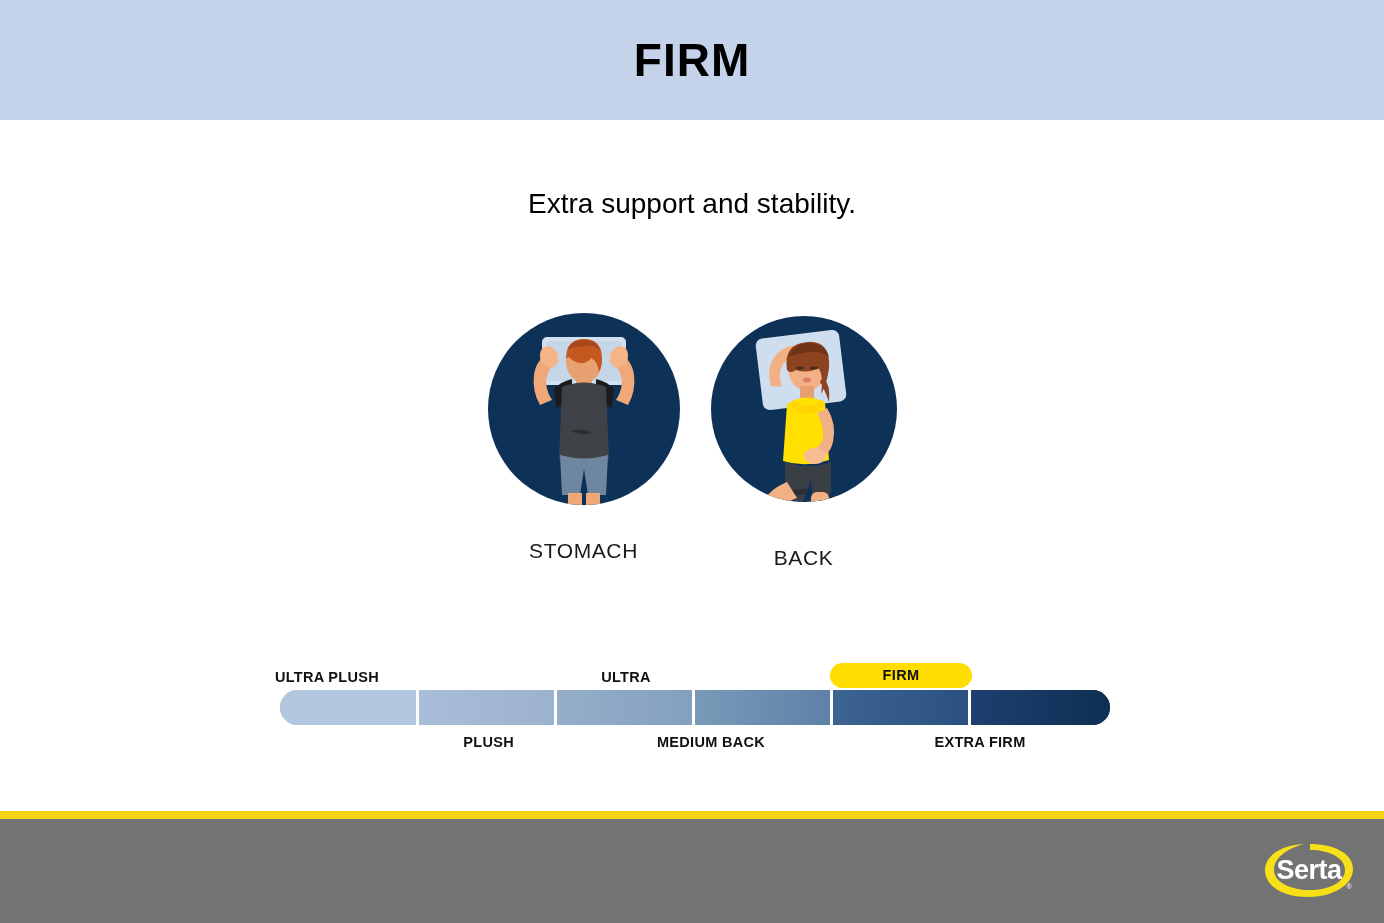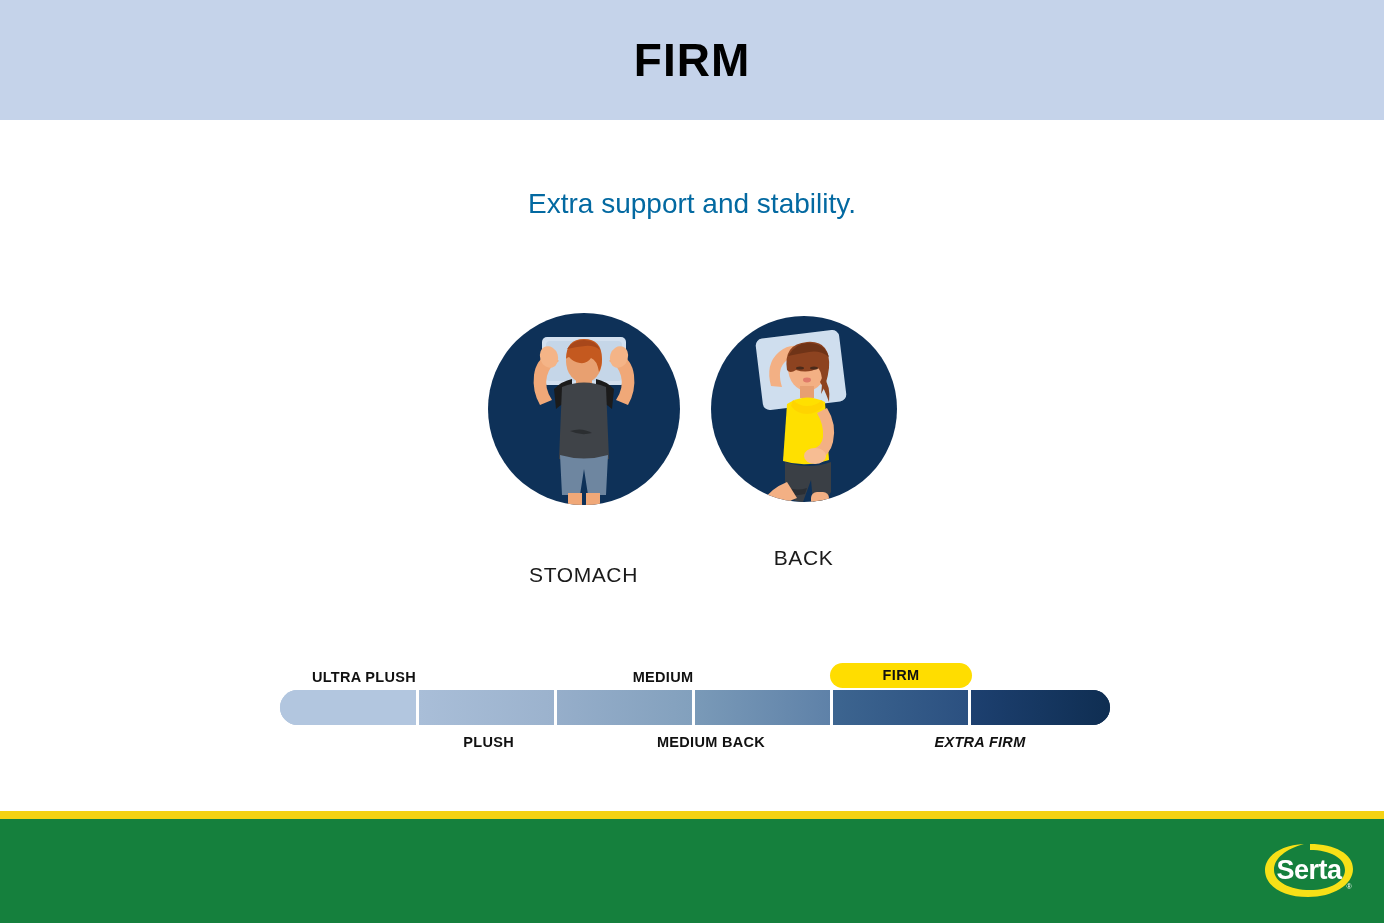--- a/index.html
+++ b/index.html
@@ -20,55 +20,55 @@
   }
   .header-title {
     font-size: 46px; font-weight: bold; color: #000000;
     letter-spacing: 1px; line-height: 1;
   }
 
   
   .subtitle {
     position: absolute; left: 0; top: 186px; width: 1384px;
     text-align: center;
-    font-size: 28px; color: #0369a1; line-height: 1.30;
+    font-size: 28px; color: #000000; line-height: 1.30;
     font-weight: 400;
   }
   .subtitle-line { display: block; }
 
   
   .positions {
     position: absolute; left: 0; top: 313px; width: 1384px;
     display: flex; justify-content: center; align-items: flex-start;
     gap: 31px;
   }
   .position-card { display: flex; flex-direction: column; align-items: center; }
   .circle-wrap { width: 192px; height: 192px; }
   .position-label {
-    margin-top: 58px;
+    margin-top: 34px;
     font-size: 21px; color: #1a1a1a; letter-spacing: 0.6px;
   }
   .circle-wrap.back { width: 186px; height: 186px; margin-top: 3px; }
   .position-card.back .position-label { margin-top: 44px; }
 
   
   .scale { position: absolute; left: 280px; top: 658px; width: 830px; }
 
   .scale-labels-top, .scale-labels-bottom {
     position: relative; width: 830px; height: 32px;
   }
   .scale-labels-bottom { height: 30px; }
 
   .tick-label {
     position: absolute;
     font-size: 14.5px; font-weight: bold; color: #111;
     letter-spacing: 0.3px; white-space: nowrap;
     text-align: center;
   }
-  .tick-label.top { top: 11px; margin-left: 37px; }
+  .tick-label.top { top: 11px; }
   .tick-label.bottom { top: 9px; }
 
   .badge {
     position: absolute;
     height: 25px; line-height: 25px;
     background: #ffdd00; color: #111;
     border-radius: 13px;
     font-size: 14.5px; font-weight: bold; letter-spacing: 0.4px;
     text-align: center;
     top: 5px;
@@ -90,21 +90,21 @@
   }
 
   
   .footer-rule {
     position: absolute; left: 0; top: 811px;
     width: 1384px; height: 8px; background: #f5d213;
   }
   .footer {
     position: absolute; left: 0; top: 819px;
     width: 1384px; height: 104px;
-    background: #15803d;
+    background: #737373;
   }
   .logo {
     position: absolute; right: 24px; top: 20px;
     width: 100px; height: 64px;
   }
 </style>
 </head>
 <body>
 
 <div id="page">
@@ -206,21 +206,21 @@
       </div>
       <div class="position-label">BACK</div>
     </div>
 
   </div>
 
   <div class="scale">
 
     <div class="scale-labels-top">
       <div class="tick-label top" style="left:-5px;width:150px;text-align:left;">ULTRA PLUSH</div>
-      <div class="tick-label top" style="left:277px;width:138px;">MEDIUM</div>
+      <div class="tick-label top" style="left:277px;width:138px;">ULTRA</div>
       <div class="badge" style="left:550px;width:142px;">FIRM</div>
     </div>
 
     <div class="scale-bar">
       <div class="seg" style="left:0px;width:138px;background:#b2c6df;"></div>
       <div class="seg" style="left:138px;width:138px;background:linear-gradient(90deg,#a9bed8,#9bb2cd);"></div>
       <div class="seg" style="left:276px;width:138px;background:linear-gradient(90deg,#96aeca,#82a0bd);"></div>
       <div class="seg" style="left:414px;width:138px;background:linear-gradient(90deg,#7a9ab8,#5e81a8);"></div>
       <div class="seg" style="left:552px;width:138px;background:linear-gradient(90deg,#3d6590,#2b5080);"></div>
       <div class="seg" style="left:690px;width:140px;background:linear-gradient(90deg,#1d4070,#0f2e52);"></div>
@@ -228,21 +228,21 @@
       <div class="seg-div" style="left:136px;"></div>
       <div class="seg-div" style="left:274px;"></div>
       <div class="seg-div" style="left:412px;"></div>
       <div class="seg-div" style="left:550px;"></div>
       <div class="seg-div" style="left:688px;"></div>
     </div>
 
     <div class="scale-labels-bottom">
       <div class="tick-label bottom" style="left:96px;width:138px;text-align:right;">PLUSH</div>
       <div class="tick-label bottom" style="left:341px;width:180px;">MEDIUM BACK</div>
-      <div class="tick-label bottom" style="left:620px;width:160px;font-style:italic;">EXTRA FIRM</div>
+      <div class="tick-label bottom" style="left:620px;width:160px;">EXTRA FIRM</div>
     </div>
 
   </div>
 
   <div class="footer-rule"></div>
   <div class="footer">
     <div class="logo">
       <svg viewBox="0 0 100 64" width="100" height="64" aria-hidden="true">
 
         <path d="M50 5 C75 5 93 15 93 30 C93 46 73 58 48 58 C23 58 5 47 5 31 C5 17 21 6 44 5

